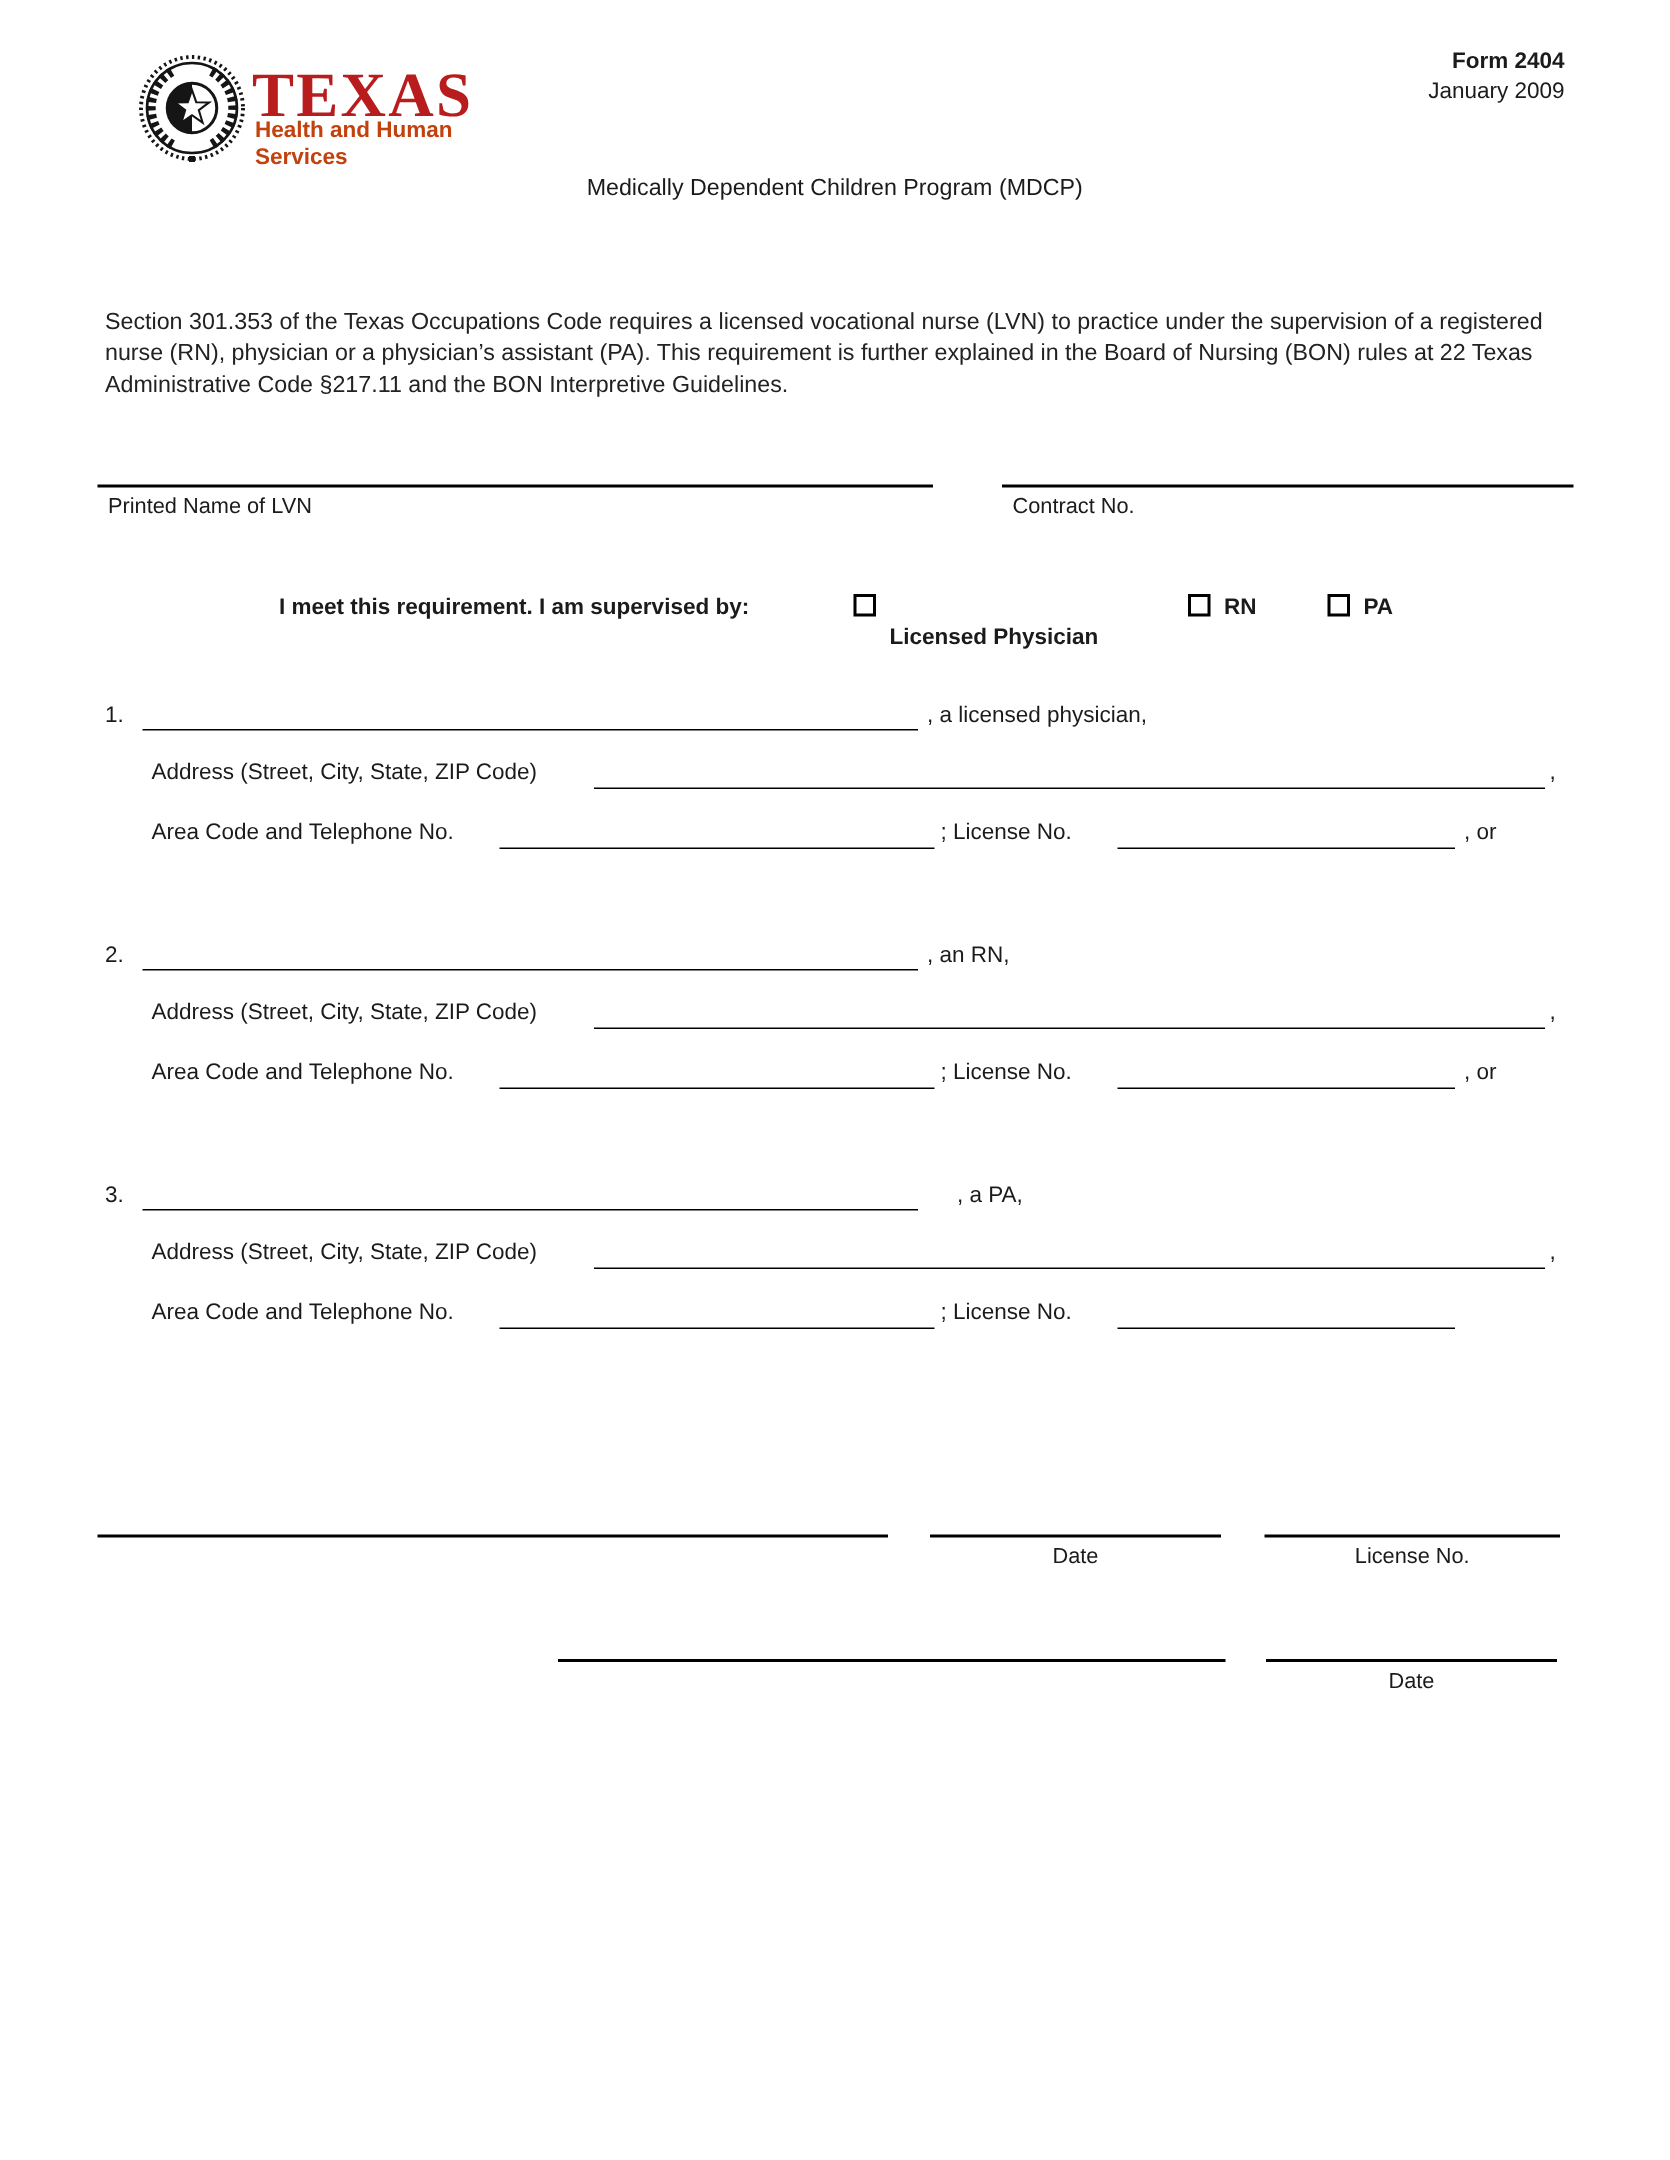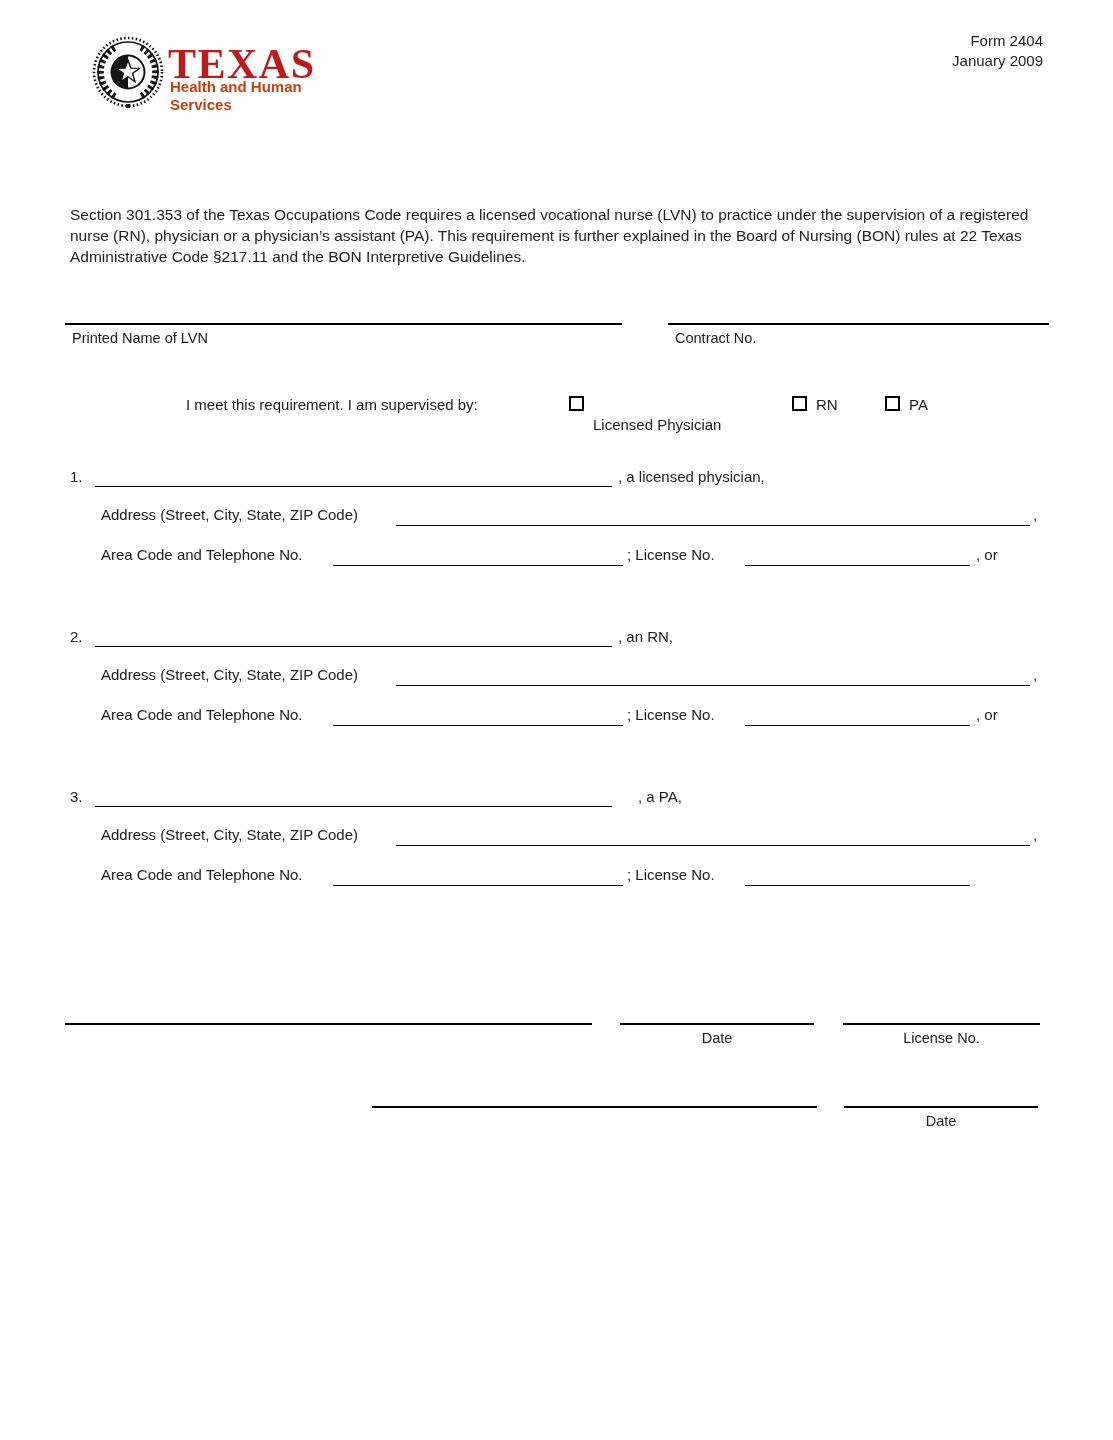--- a/index.html
+++ b/index.html
@@ -4,21 +4,21 @@
 <style>
   * { margin:0; padding:0; box-sizing:border-box; }
   html,body { background:#ffffff; }
   .page {
     position:relative; width:1113px; height:1440px; background:#fff;
     font-family:"Liberation Sans", sans-serif; color:#1b1b1b; overflow:hidden;
   }
   .abs { position:absolute; }
   .lbl { position:absolute; font-size:15px; color:#1b1b1b; white-space:nowrap; }
   .sm  { font-size:14.5px; }
-  .bold{ font-weight:normal; }
+  .bold{ font-weight:bold; }
   .blank { position:absolute; border-bottom:1.5px solid #000; }
   .thick { border-bottom-width:2px; }
   .cb { position:absolute; width:15px; height:15px; border:2px solid #000; background:#fff; }
   .center { text-align:center; white-space:pre; }
   .wordmark { position:absolute; font-family:"Liberation Serif", serif; font-weight:bold;
               font-size:42px; letter-spacing:1.5px; color:#b91c1c; }
   .agency { position:absolute; font-weight:bold; font-size:15px; line-height:18px; color:#c2410c; }
   .formid { position:absolute; text-align:right; font-size:15px; line-height:19px; }
   .title-program { position:absolute; width:100%; text-align:center; font-size:15.5px; }
   .title-main { position:absolute; width:100%; text-align:center; font-size:17.5px; font-weight:bold; }
@@ -40,20 +40,21 @@
     <rect x="-2" y="32" width="4" height="4" fill="#151515"></rect>
   </svg>
 
   <div class="wordmark" style="left:168px; top:40px;">TEXAS</div>
   <div class="agency" style="left:170px; top:78px;">Health and Human</div>
   <div class="agency" style="left:170px; top:96px;">Services</div>
 
   <div class="formid bold" style="left:860px; top:31px; width:183px;">Form 2404</div>
   <div class="formid" style="left:860px; top:51px; width:183px;">January 2009</div>
 
+  <div class="title-program" style="top:117px;">Medically Dependent Children Program (MDCP)</div>
 
   <div class="intro" style="left:70px; top:204px; width:972px;">Section 301.353 of the Texas Occupations Code requires a licensed vocational nurse (LVN) to practice under the supervision of a registered nurse (RN), physician or a physician’s assistant (PA). This requirement is further explained in the Board of Nursing (BON) rules at 22 Texas Administrative Code §217.11 and the BON Interpretive Guidelines.</div>
 
   <div class="blank thick" style="left:65px; top:307px; width:557px; height:18px;"></div>
   <div class="lbl sm" style="left:72px; top:330px;">Printed Name of LVN</div>
 
   <div class="blank thick" style="left:668px; top:307px; width:381px; height:18px;"></div>
   <div class="lbl sm" style="left:675px; top:330px;text-align:right;">Contract No.</div>
 
   <div class="lbl bold" style="left:186px; top:396px;">I meet this requirement. I am supervised by:</div>

